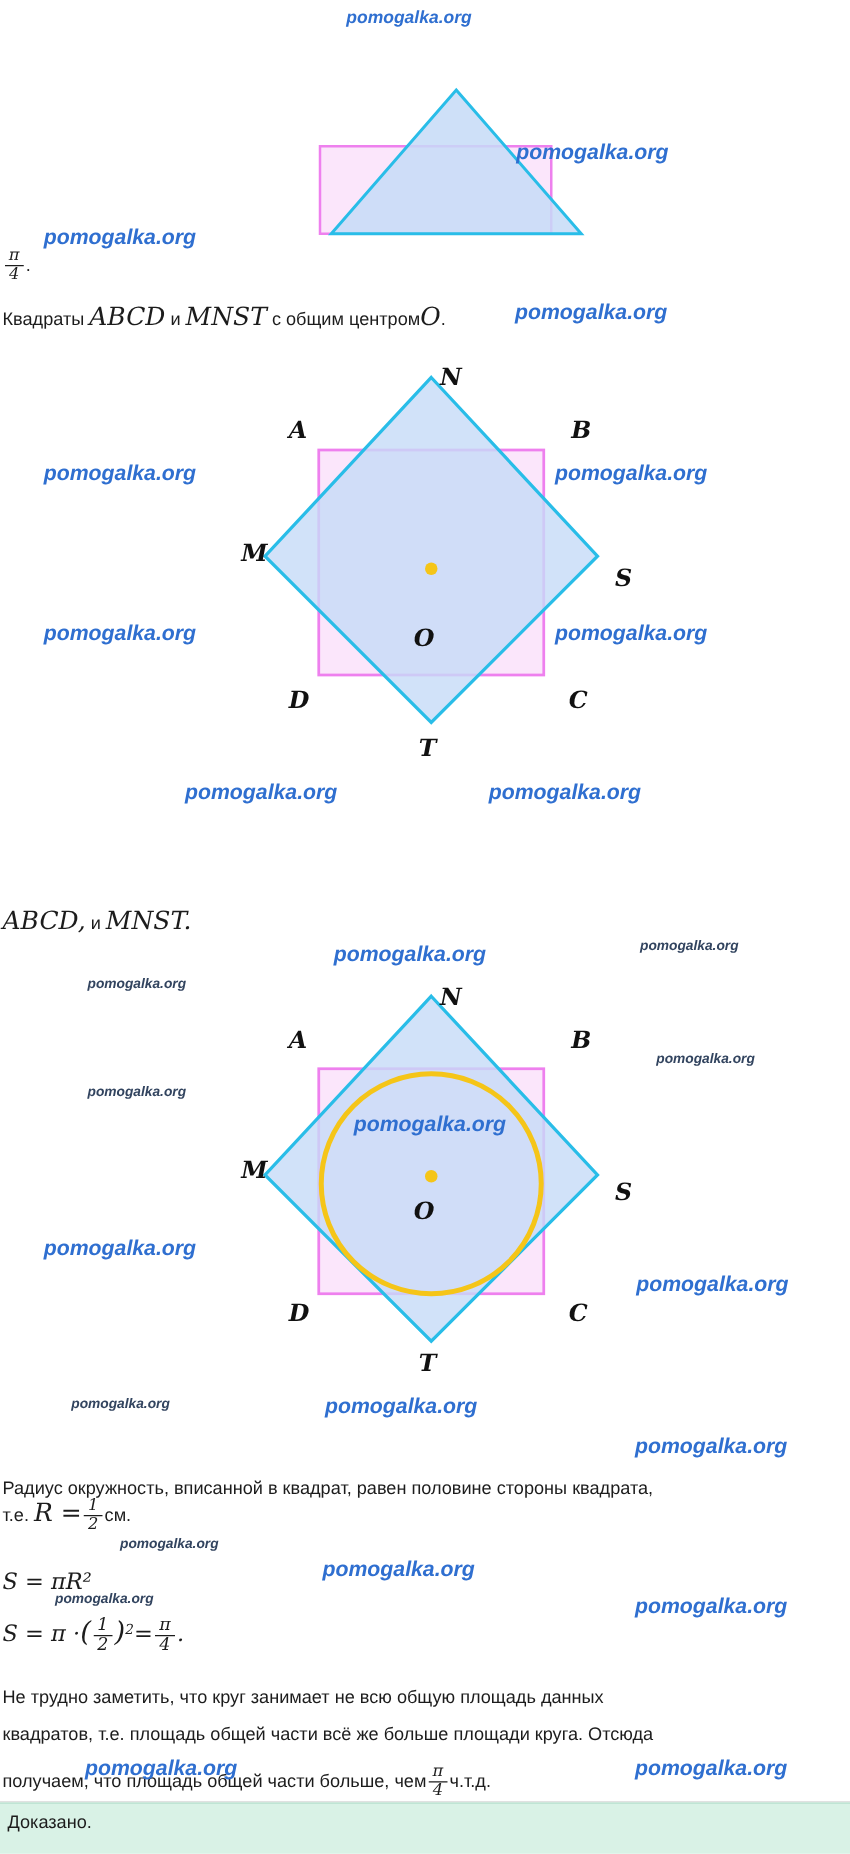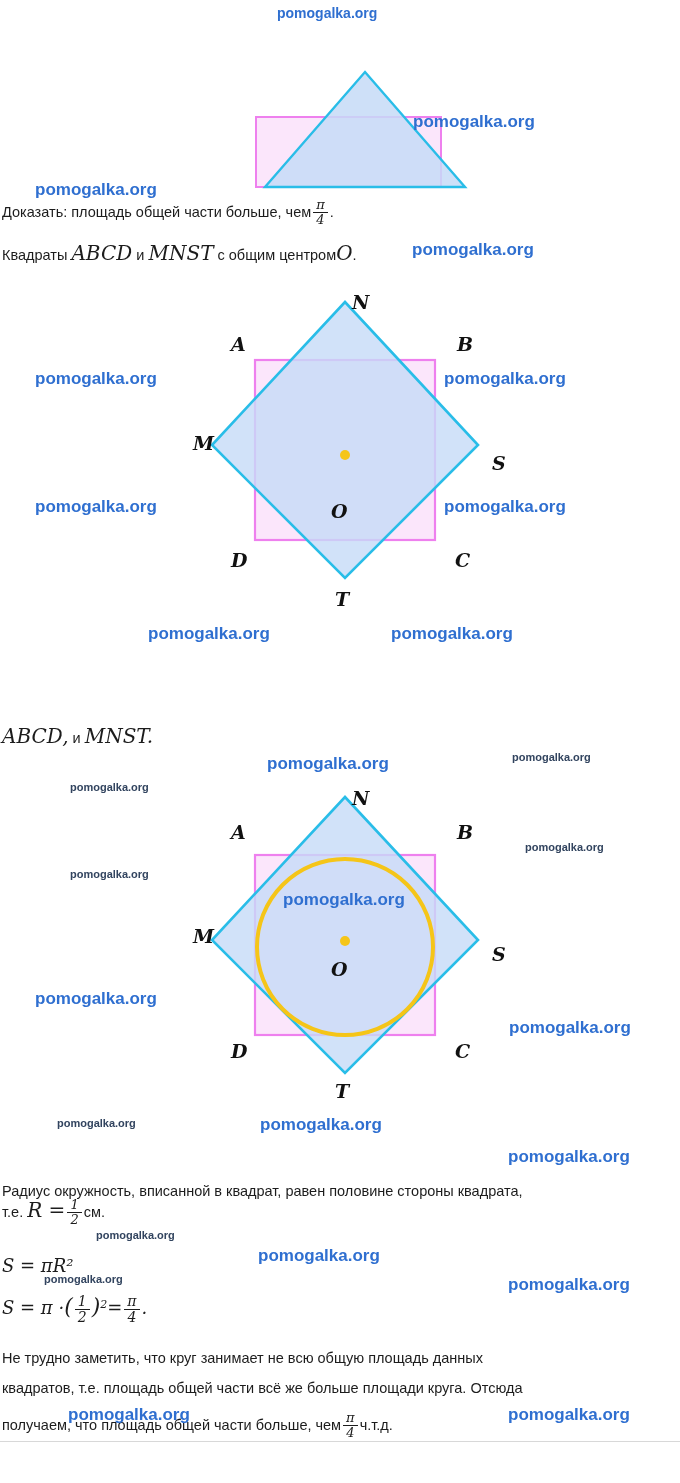--- a/index.html
+++ b/index.html
@@ -20,20 +20,21 @@
     width: 680px;
     height: 1483px;
   }
   .wm {
     position: absolute;
     color: #2f6fd0;
     font-weight: bold;
     white-space: nowrap;
     pointer-events: none;
     user-select: none;
+    font-style: italic;
   }
   .wm-sm { font-size: 11px; color: #32445f; font-weight: bold; }
   .wm-md { font-size: 14px; color: #2f6fd0; }
   .wm-lg { font-size: 17px; color: #2f6fd0; }
 
   .txt {
     position: absolute;
     font-size: 14.5px;
     color: #1c1c1c;
     line-height: 1.35;
@@ -97,21 +98,21 @@
 <div class="page">
 
   <div class="figure" style="left:240px; top:60px; width:260px; height:140px;">
     <svg width="260" height="140" viewBox="0 0 260 140">
       <rect x="16" y="57" width="185" height="70" fill="#fbe6fb" stroke="#ee80ee" stroke-width="2"></rect>
       <polygon points="125,12 225,127 25,127" fill="#c5dbf7" fill-opacity="0.85" stroke="#29bde8" stroke-width="2.4"></polygon>
     </svg>
   </div>
 
   <div class="txt" style="left:2px; top:199px;">
-    <span>Доказать: площадь общей части больше, чем</span><span class="frac"><span class="num">π</span><span class="den">4</span></span><span>.</span>
+    <span class="frac"><span class="num">π</span><span class="den">4</span></span><span>.</span>
   </div>
 
   <div class="txt" style="left:2px; top:240px;">
     <span>Квадраты</span>
     <span class="math-serif">ABCD</span>
     <span>и</span>
     <span class="math-serif">MNST</span>
     <span>с общим центром</span><span class="math-serif">O</span><span>.</span>
   </div>
 
@@ -177,20 +178,23 @@
   </div>
   <div class="txt" style="left:2px; top:1349px;">
     <span>Не трудно заметить, что круг занимает не всю общую площадь данных</span>
   </div>
   <div class="txt" style="left:2px; top:1412px;">
     <span>получаем, что площадь общей части больше, чем</span><span class="frac"><span class="num">π</span><span class="den">4</span></span><span>ч.т.д.</span>
   </div>
 
   <div class="sep" style="top:1441px;"></div>
 
+  <div class="answer-bar" style="top:1442px; height:41px;">
+    <span>Доказано.</span>
+  </div>
 
   <div id="watermark-layer">
       <div class="wm wm-md" style="left: 277px; top: 5px;">pomogalka.org</div>
       <div class="wm wm-lg" style="left: 413px; top: 112px;">pomogalka.org</div>
       <div class="wm wm-lg" style="left: 35px; top: 180px;">pomogalka.org</div>
       <div class="wm wm-lg" style="left: 412px; top: 240px;">pomogalka.org</div>
       <div class="wm wm-lg" style="left: 35px; top: 369px;">pomogalka.org</div>
       <div class="wm wm-lg" style="left: 444px; top: 369px;">pomogalka.org</div>
       <div class="wm wm-lg" style="left: 35px; top: 497px;">pomogalka.org</div>
       <div class="wm wm-lg" style="left: 444px; top: 497px;">pomogalka.org</div>

